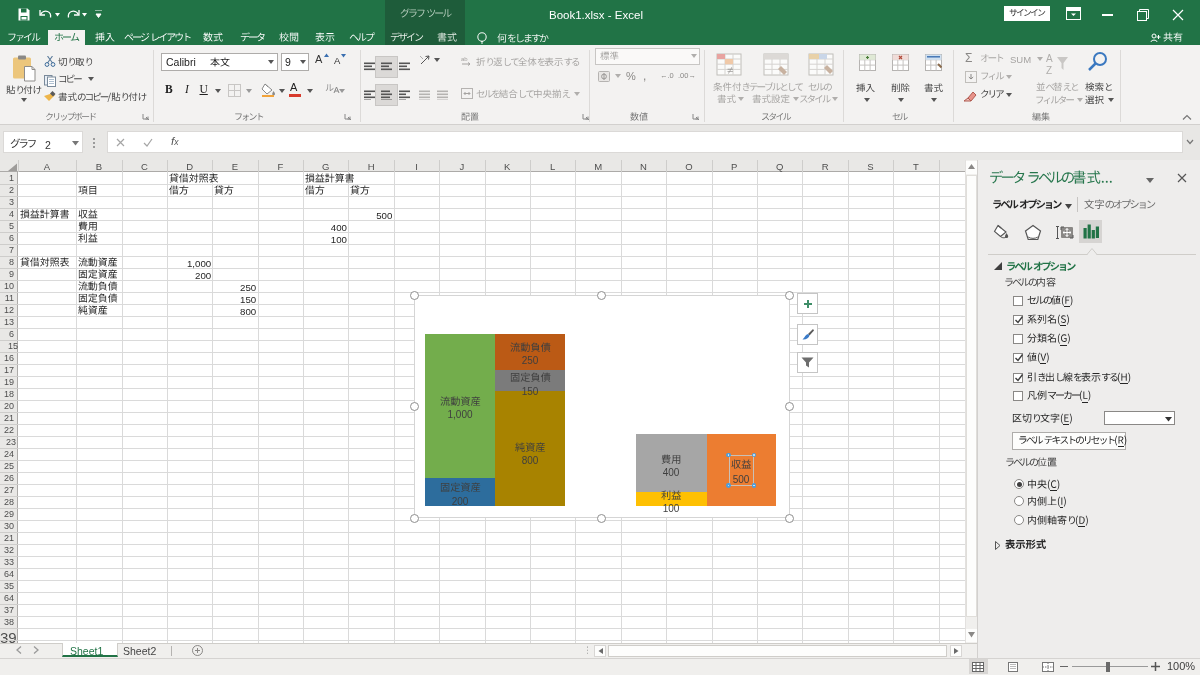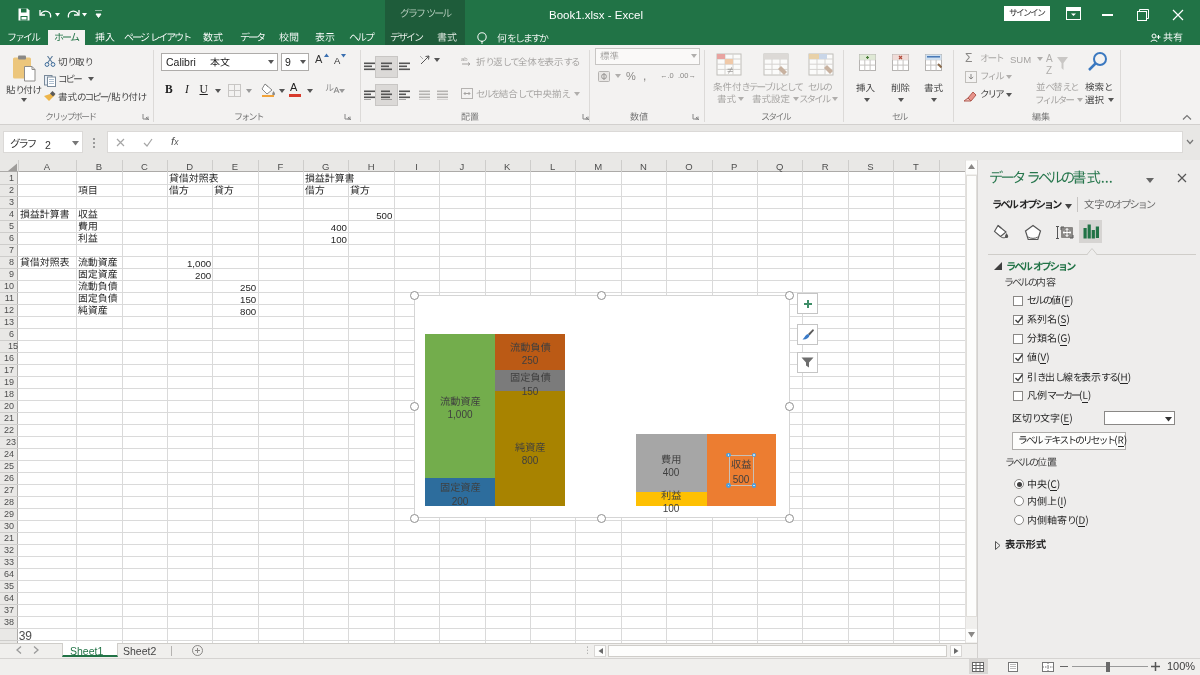--- a/index.html
+++ b/index.html
@@ -940,21 +940,21 @@
 <div class="lat" style="left:0;top:569.2px;width:14px;text-align:right;font-size:9px;color:#4e4e4e">64</div>
 <div class="abs" style="left:0;top:580.0px;width:18px;height:1px;background:#cecdcb"></div>
 <div class="lat" style="left:0;top:581.2px;width:14px;text-align:right;font-size:9px;color:#4e4e4e">35</div>
 <div class="abs" style="left:0;top:592.0px;width:18px;height:1px;background:#cecdcb"></div>
 <div class="lat" style="left:0;top:593.2px;width:14px;text-align:right;font-size:9px;color:#4e4e4e">64</div>
 <div class="abs" style="left:0;top:604.0px;width:18px;height:1px;background:#cecdcb"></div>
 <div class="lat" style="left:0;top:605.2px;width:14px;text-align:right;font-size:9px;color:#4e4e4e">37</div>
 <div class="abs" style="left:0;top:616.0px;width:18px;height:1px;background:#cecdcb"></div>
 <div class="lat" style="left:0;top:617.2px;width:14px;text-align:right;font-size:9px;color:#4e4e4e">38</div>
 <div class="abs" style="left:0;top:628.0px;width:18px;height:1px;background:#cecdcb"></div>
-<div class="lat" style="left:18px;top:629.2px;width:14px;text-align:right;font-size:12px;color:#4e4e4e">39</div>
+<div class="lat" style="left:0;top:629.2px;width:14px;text-align:right;font-size:15px;color:#4e4e4e">39</div>
 <div class="abs" style="left:0;top:640.0px;width:18px;height:1px;background:#cecdcb"></div>
 
 <div class="abs" style="left:76px;top:172px;width:1px;height:471px;background:#dadada"></div>
 <div class="abs" style="left:122px;top:172px;width:1px;height:471px;background:#dadada"></div>
 <div class="abs" style="left:167px;top:172px;width:1px;height:471px;background:#dadada"></div>
 <div class="abs" style="left:212.2px;top:172px;width:1px;height:471px;background:#dadada"></div>
 <div class="abs" style="left:257.6px;top:172px;width:1px;height:471px;background:#dadada"></div>
 <div class="abs" style="left:303px;top:172px;width:1px;height:471px;background:#dadada"></div>
 <div class="abs" style="left:348.4px;top:172px;width:1px;height:471px;background:#dadada"></div>
 <div class="abs" style="left:393.8px;top:172px;width:1px;height:471px;background:#dadada"></div>

